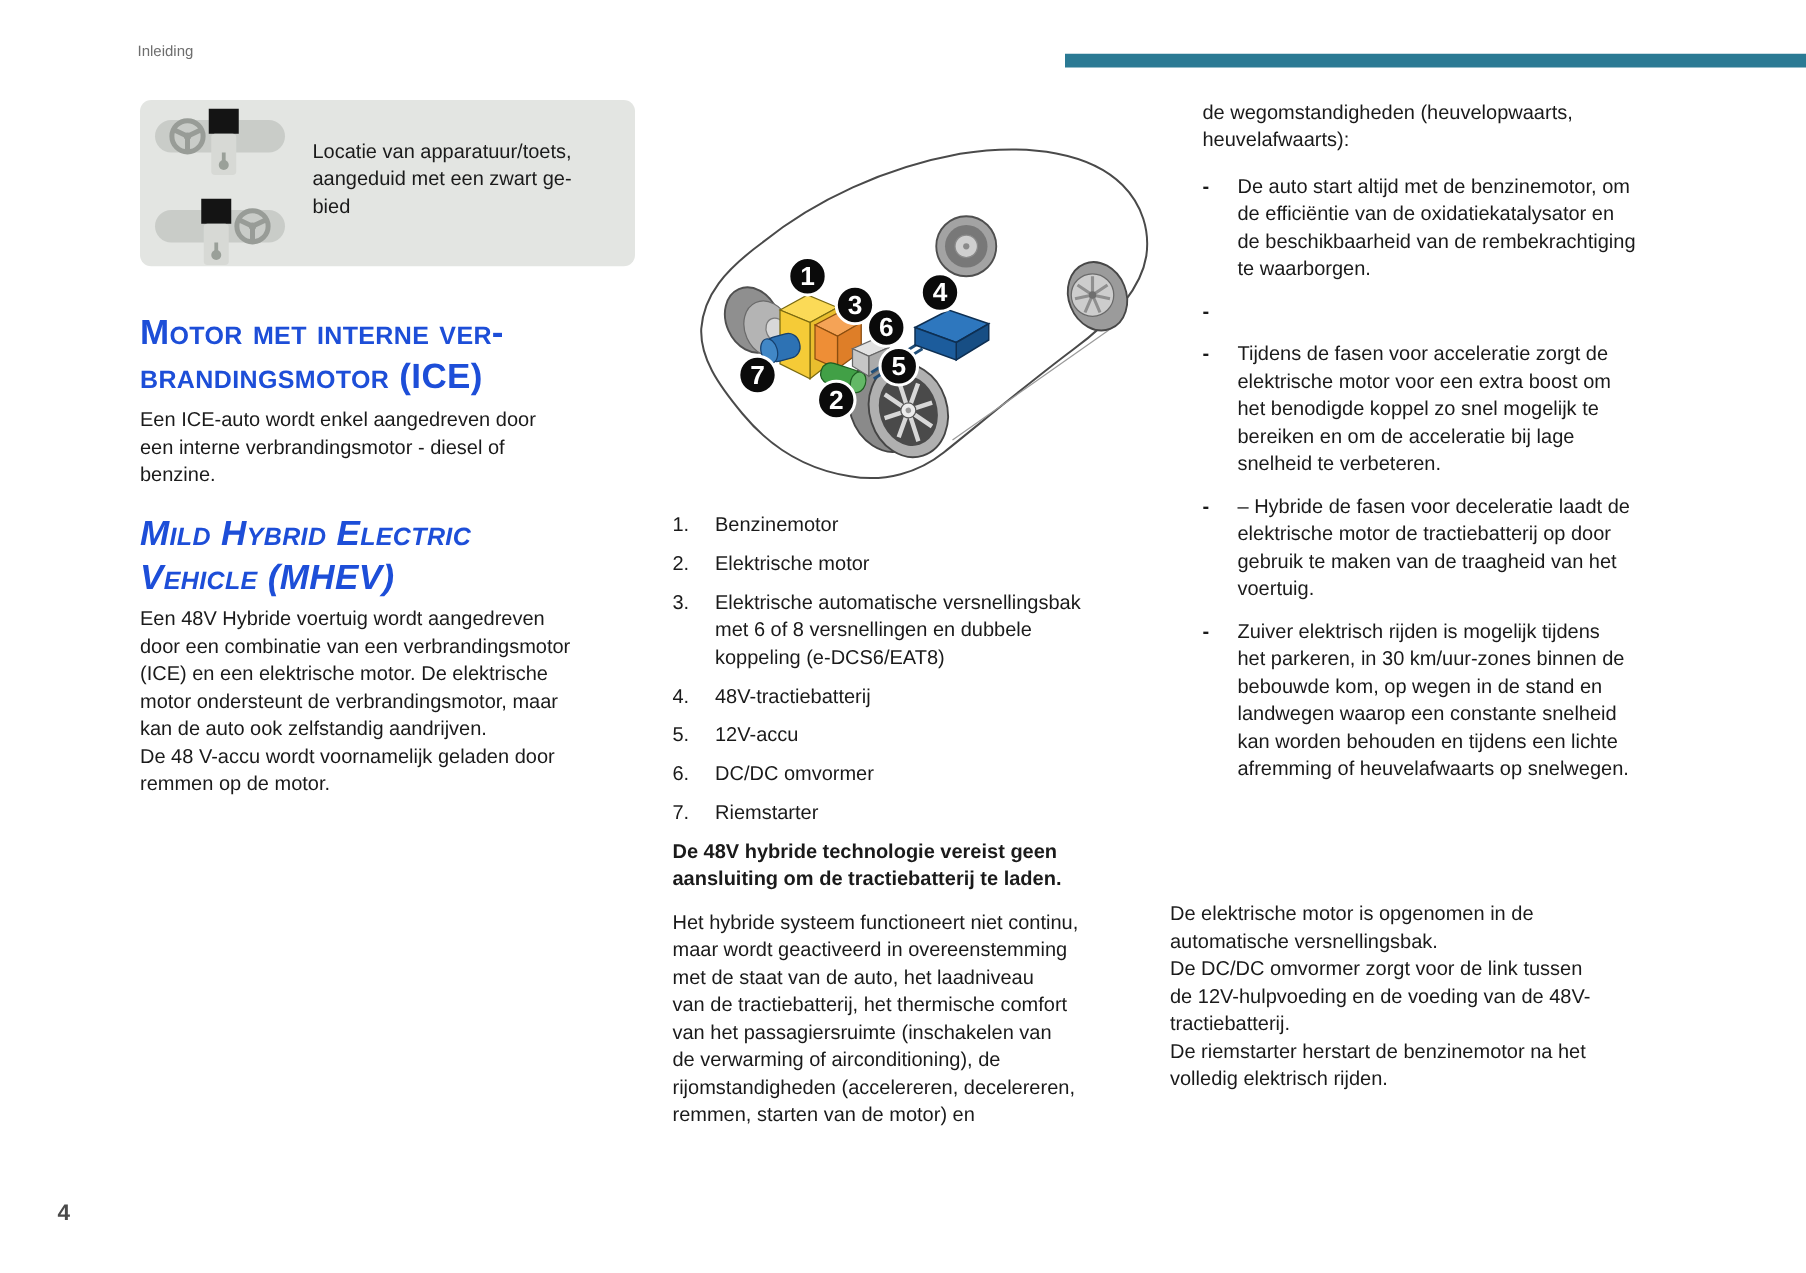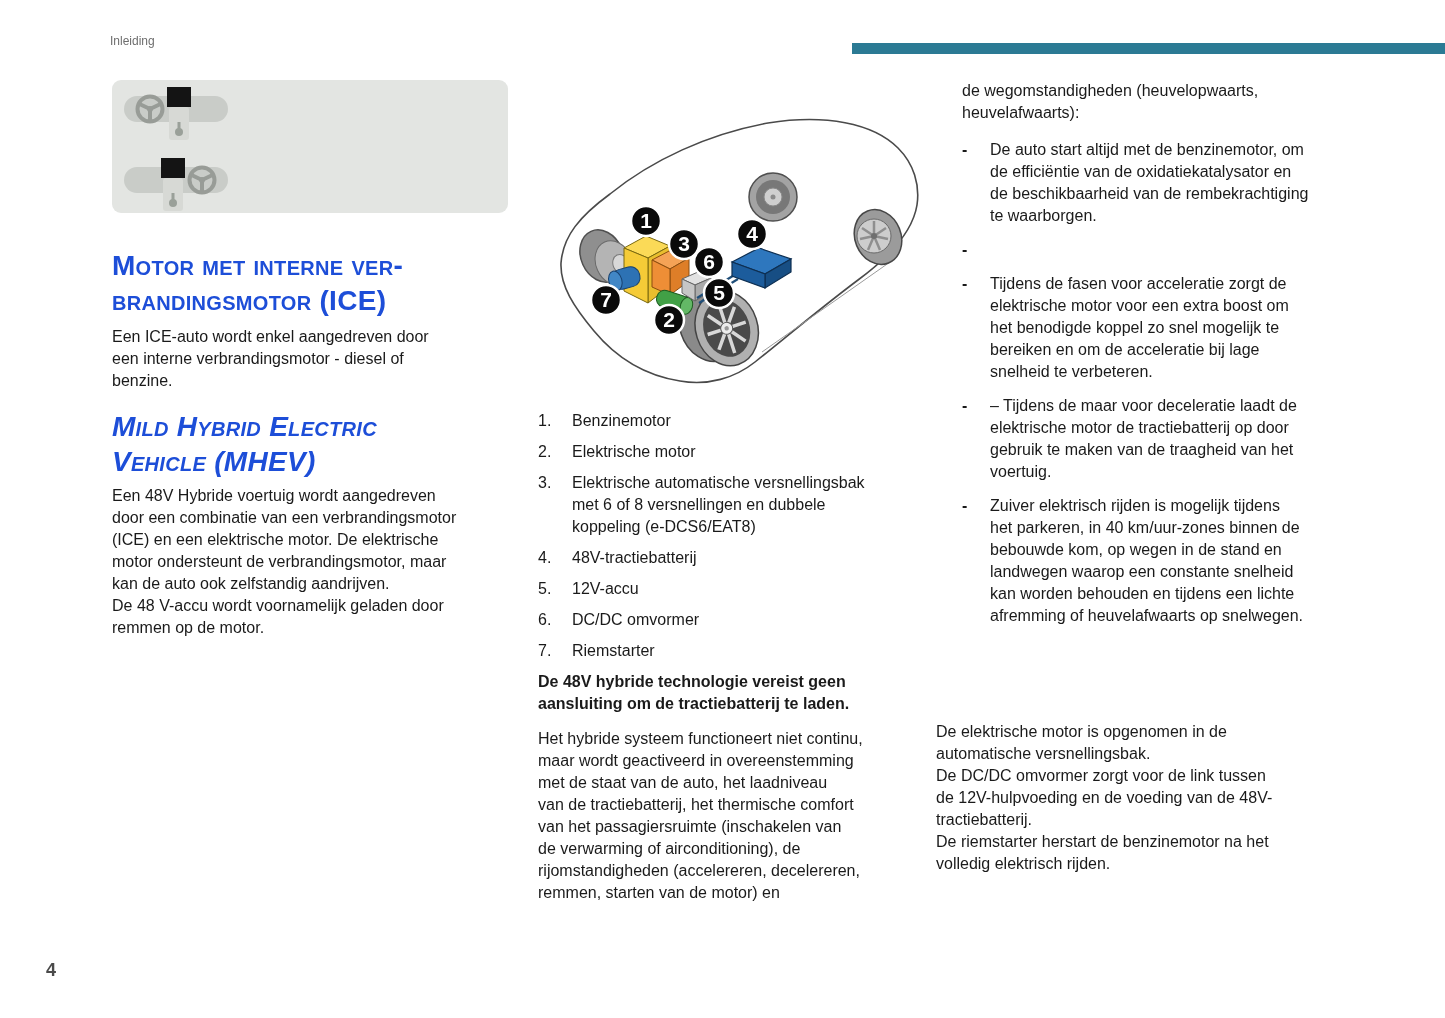--- a/index.html
+++ b/index.html
@@ -79,20 +79,23 @@
           <path d="M30,24 L30,35 M30,24 L19.5,19 M30,24 L40.5,19"></path>
         </g>
         <circle cx="30" cy="24" r="3" fill="#989c97"></circle>
         <rect x="47" y="2" width="24" height="20" fill="#141414"></rect>
         <rect x="49" y="22" width="20" height="33" rx="3" fill="#d7d9d5"></rect>
         <rect x="57.5" y="37" width="3" height="9" fill="#9aa099"></rect>
         <circle cx="59" cy="47" r="4" fill="#9aa099"></circle>
       </g>
     </svg>
   </div>
+  <div class="legend-text body-text pre">Locatie van apparatuur/toets,
+aangeduid met een zwart ge-
+bied</div>
 </div>
 
 <div class="abs left-col">
   <h2 class="sec-h first pre">Motor met interne ver-
 brandingsmotor (ICE)</h2>
   <div class="sec-body body-text pre">Een ICE-auto wordt enkel aangedreven door
 een interne verbrandingsmotor - diesel of
 benzine.</div>
   <h2 class="sec-h second pre">Mild Hybrid Electric
 Vehicle (MHEV)</h2>
@@ -280,29 +283,29 @@
   <div class="bullet">
     <span class="marker">-</span>
     <span class="pre">Tijdens de fasen voor acceleratie zorgt de
 elektrische motor voor een extra boost om
 het benodigde koppel zo snel mogelijk te
 bereiken en om de acceleratie bij lage
 snelheid te verbeteren.</span>
   </div>
   <div class="bullet">
     <span class="marker">-</span>
-    <span class="pre">– Tijdens de maar voor deceleratie laadt de
+    <span class="pre">– Hybride de fasen voor deceleratie laadt de
 elektrische motor de tractiebatterij op door
 gebruik te maken van de traagheid van het
 voertuig.</span>
   </div>
   <div class="bullet">
     <span class="marker">-</span>
     <span class="pre">Zuiver elektrisch rijden is mogelijk tijdens
-het parkeren, in 40 km/uur-zones binnen de
+het parkeren, in 30 km/uur-zones binnen de
 bebouwde kom, op wegen in de stand en
 landwegen waarop een constante snelheid
 kan worden behouden en tijdens een lichte
 afremming of heuvelafwaarts op snelwegen.</span>
   </div>
 </div>
 
 <div class="abs right-closing body-text pre">De elektrische motor is opgenomen in de
 automatische versnellingsbak.
 De DC/DC omvormer zorgt voor de link tussen

